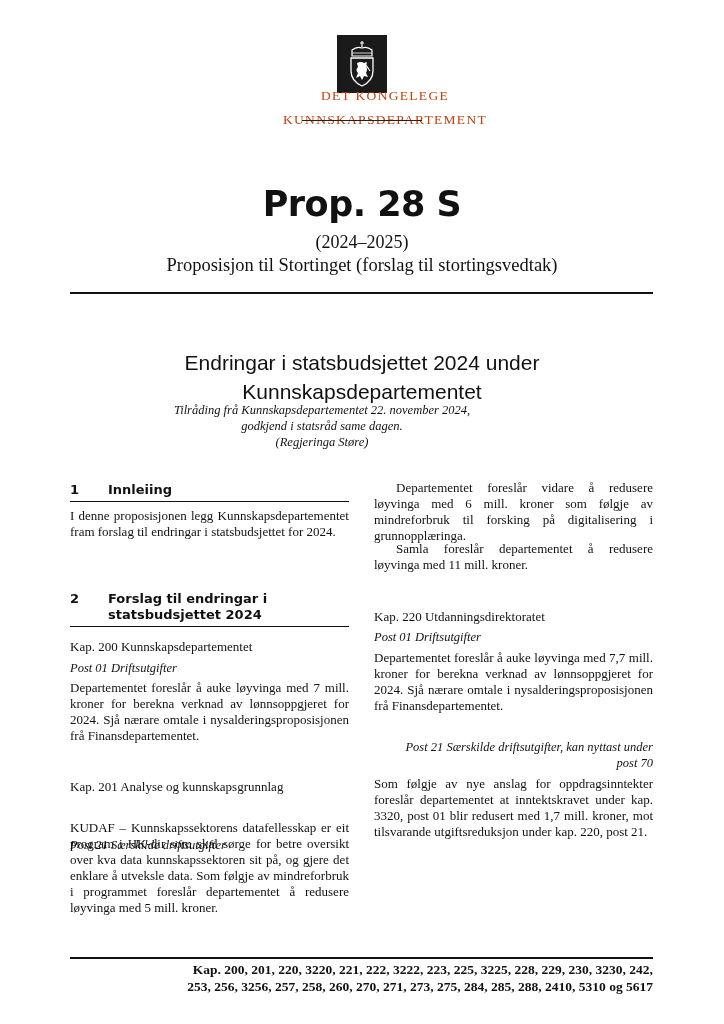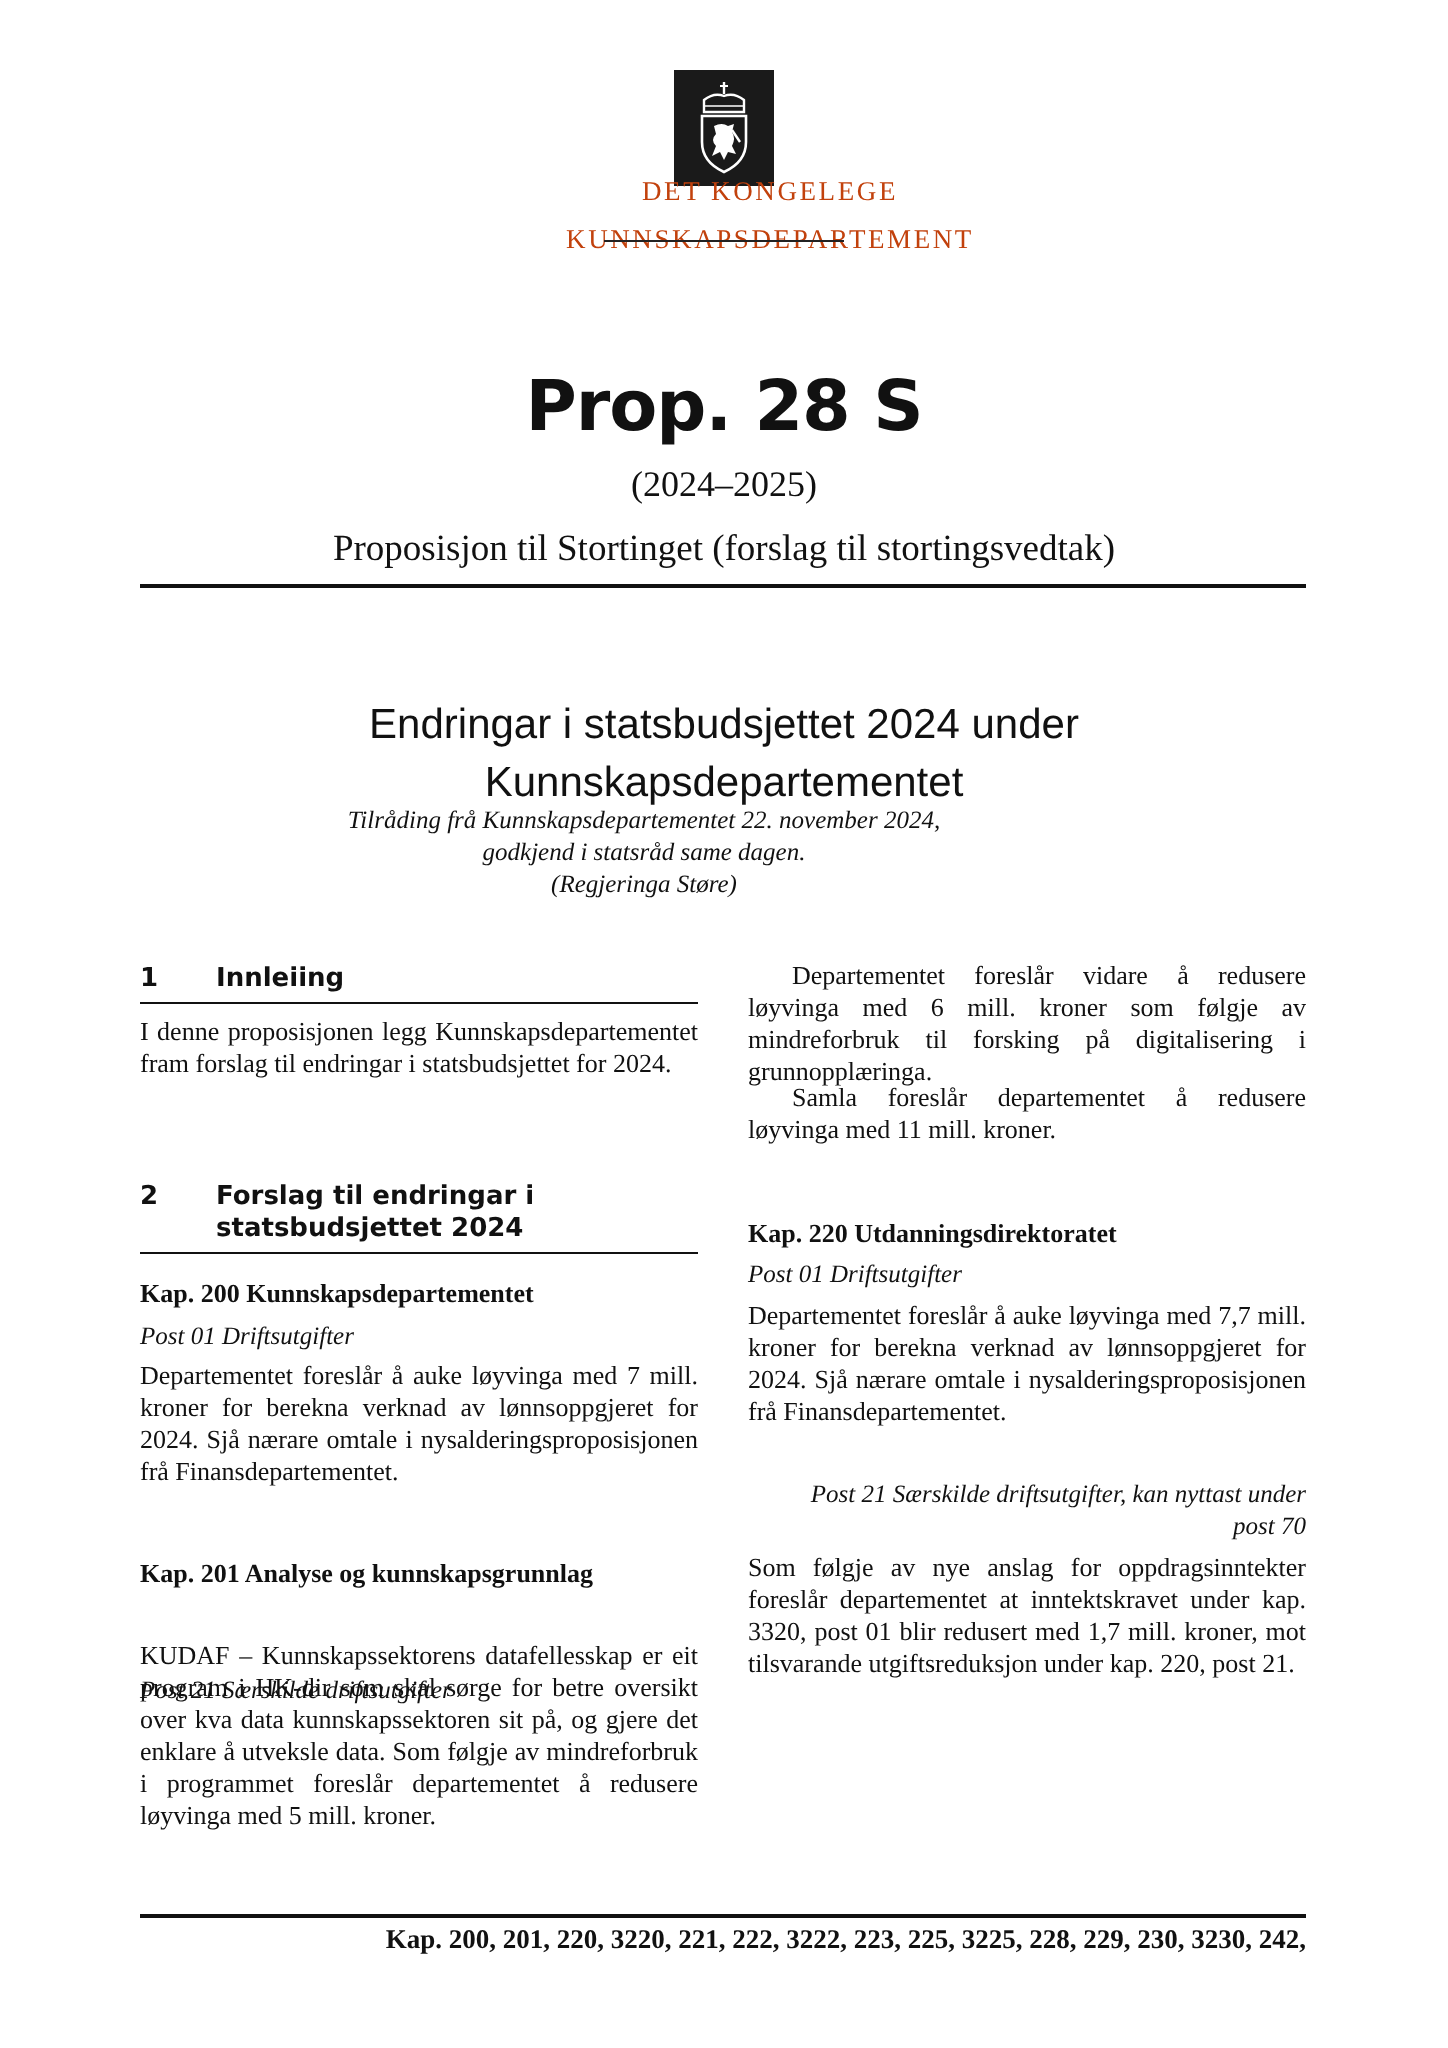--- a/index.html
+++ b/index.html
@@ -6,33 +6,33 @@
     body { width: 724px; height: 1024px; position: relative; overflow: hidden; color: #111; font-family: "DejaVu Serif", serif; }
     .logo { position: absolute; left: 337px; top: 35px; width: 50px; height: 58px; background: #1a1a1a; }
     .logo svg { display: block; }
     .dept { position: absolute; left: 0; width: 724px; text-align: center; font-family: "Liberation Serif", serif; font-size: 13.5px; letter-spacing: 1.3px; color: #c2410c; margin-left: 23px; }
     .dept.l1 { top: 88px; }
     .dept.l2 { top: 112px; }
     .dept-rule { position: absolute; left: 302px; width: 120px; height: 1px; background: #222; }
     .dept-rule.bot { top: 120px; }
     .prop-title { position: absolute; left: 0; top: 184px; width: 724px; text-align: center; font-family: "DejaVu Sans", sans-serif; font-weight: bold; font-size: 35px; letter-spacing: -0.5px; }
     .prop-years { position: absolute; left: 0; top: 232px; width: 724px; text-align: center; font-family: "Liberation Serif", serif; font-size: 18px; }
-    .prop-sub { position: absolute; left: 0; top: 265px; width: 724px; text-align: center; font-family: "Liberation Serif", serif; font-size: 18.5px; }
+    .prop-sub { position: absolute; left: 0; top: 255px; width: 724px; text-align: center; font-family: "Liberation Serif", serif; font-size: 18.5px; }
     .main-rule { position: absolute; left: 70px; width: 583px; height: 1.5px; background: #111; }
     .main-rule.top { top: 292px; }
     .doc-title { position: absolute; left: 0; top: 313px; width: 724px; text-align: center; font-family: Liberation Sans, sans-serif; font-size: 21px; line-height: 29px; margin-top: 35px; }
     .recommend { position: absolute; left: 0; top: 402px; width: 644px; text-align: center; font-family: "Liberation Serif", serif; font-style: italic; font-size: 12.5px; line-height: 16px; }
     .col { position: absolute; top: 0; width: 279px; font-family: "Liberation Serif", serif; font-size: 13px; line-height: 16px; }
     .col.left { left: 70px; }
     .col.right { left: 374px; }
     .sec-head { position: absolute; font-family: "DejaVu Sans", sans-serif; font-weight: bold; font-size: 13px; line-height: 16px; }
     .sec-head .num { position: absolute; left: 0; top: 0; }
     .sec-head .lbl { position: absolute; left: 38px; top: 0; width: 240px; }
     .sec-rule { position: absolute; height: 1px; background: #111; width: 279px; }
-    .kap { position: absolute; font-weight: bold; font-size: 13px; }
+    .kap { position: absolute; font-weight: normal; font-size: 13px; }
     .post { position: absolute; font-style: italic; font-size: 12.5px; font-family: Liberation Serif, serif; }
     .para { position: absolute; width: 279px; text-align: justify; font-size: 13px; line-height: 16px; }
     .indent { text-indent: 22px; }
     .foot-rule { position: absolute; left: 70px; top: 957px; width: 583px; height: 1.5px; background: #111; }
     .foot-text { position: absolute; left: 70px; top: 961px; width: 583px; font-family: "Liberation Serif", serif; font-weight: bold; font-size: 13.5px; line-height: 17px; text-align: right; }
   </style>
 </head>
 <body>
 
 <div>
@@ -111,14 +111,15 @@
     <div class="post" style="top:739px; width:279px; line-height:16px;text-align:right;">
       <div>Post 21 Særskilde driftsutgifter, kan nyttast under</div>
       <div>post 70</div>
     </div>
     <div class="para" style="top:776px;">Som følgje av nye anslag for oppdragsinntekter foreslår departementet at inntektskravet under kap. 3320, post 01 blir redusert med 1,7 mill. kroner, mot tilsvarande utgiftsreduksjon under kap. 220, post 21.</div>
   </div>
 
   <div class="foot-rule"></div>
   <div class="foot-text">
     <div>Kap. 200, 201, 220, 3220, 221, 222, 3222, 223, 225, 3225, 228, 229, 230, 3230, 242,</div>
+    <div>253, 256, 3256, 257, 258, 260, 270, 271, 273, 275, 284, 285, 288, 2410, 5310 og 5617</div>
   </div>
 </div>
 
 </body></html>

